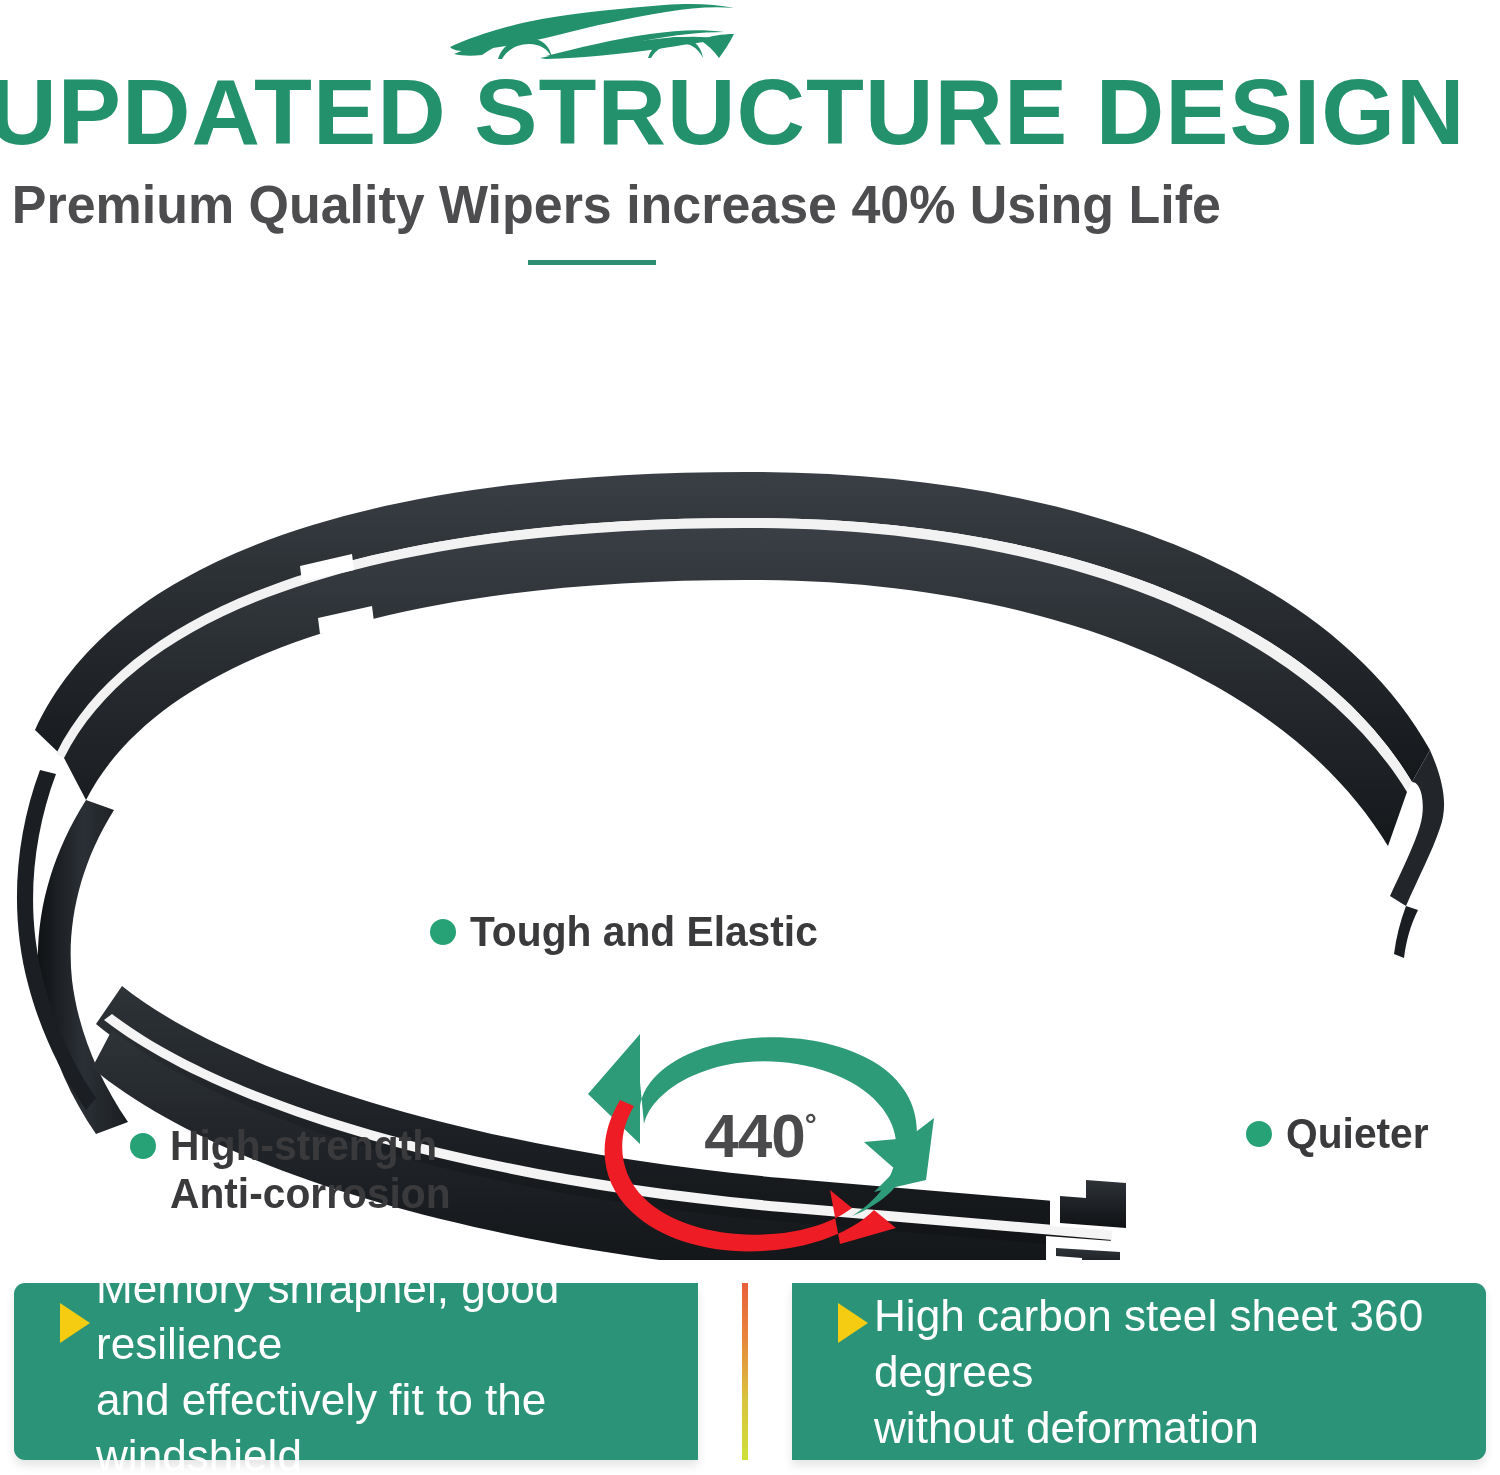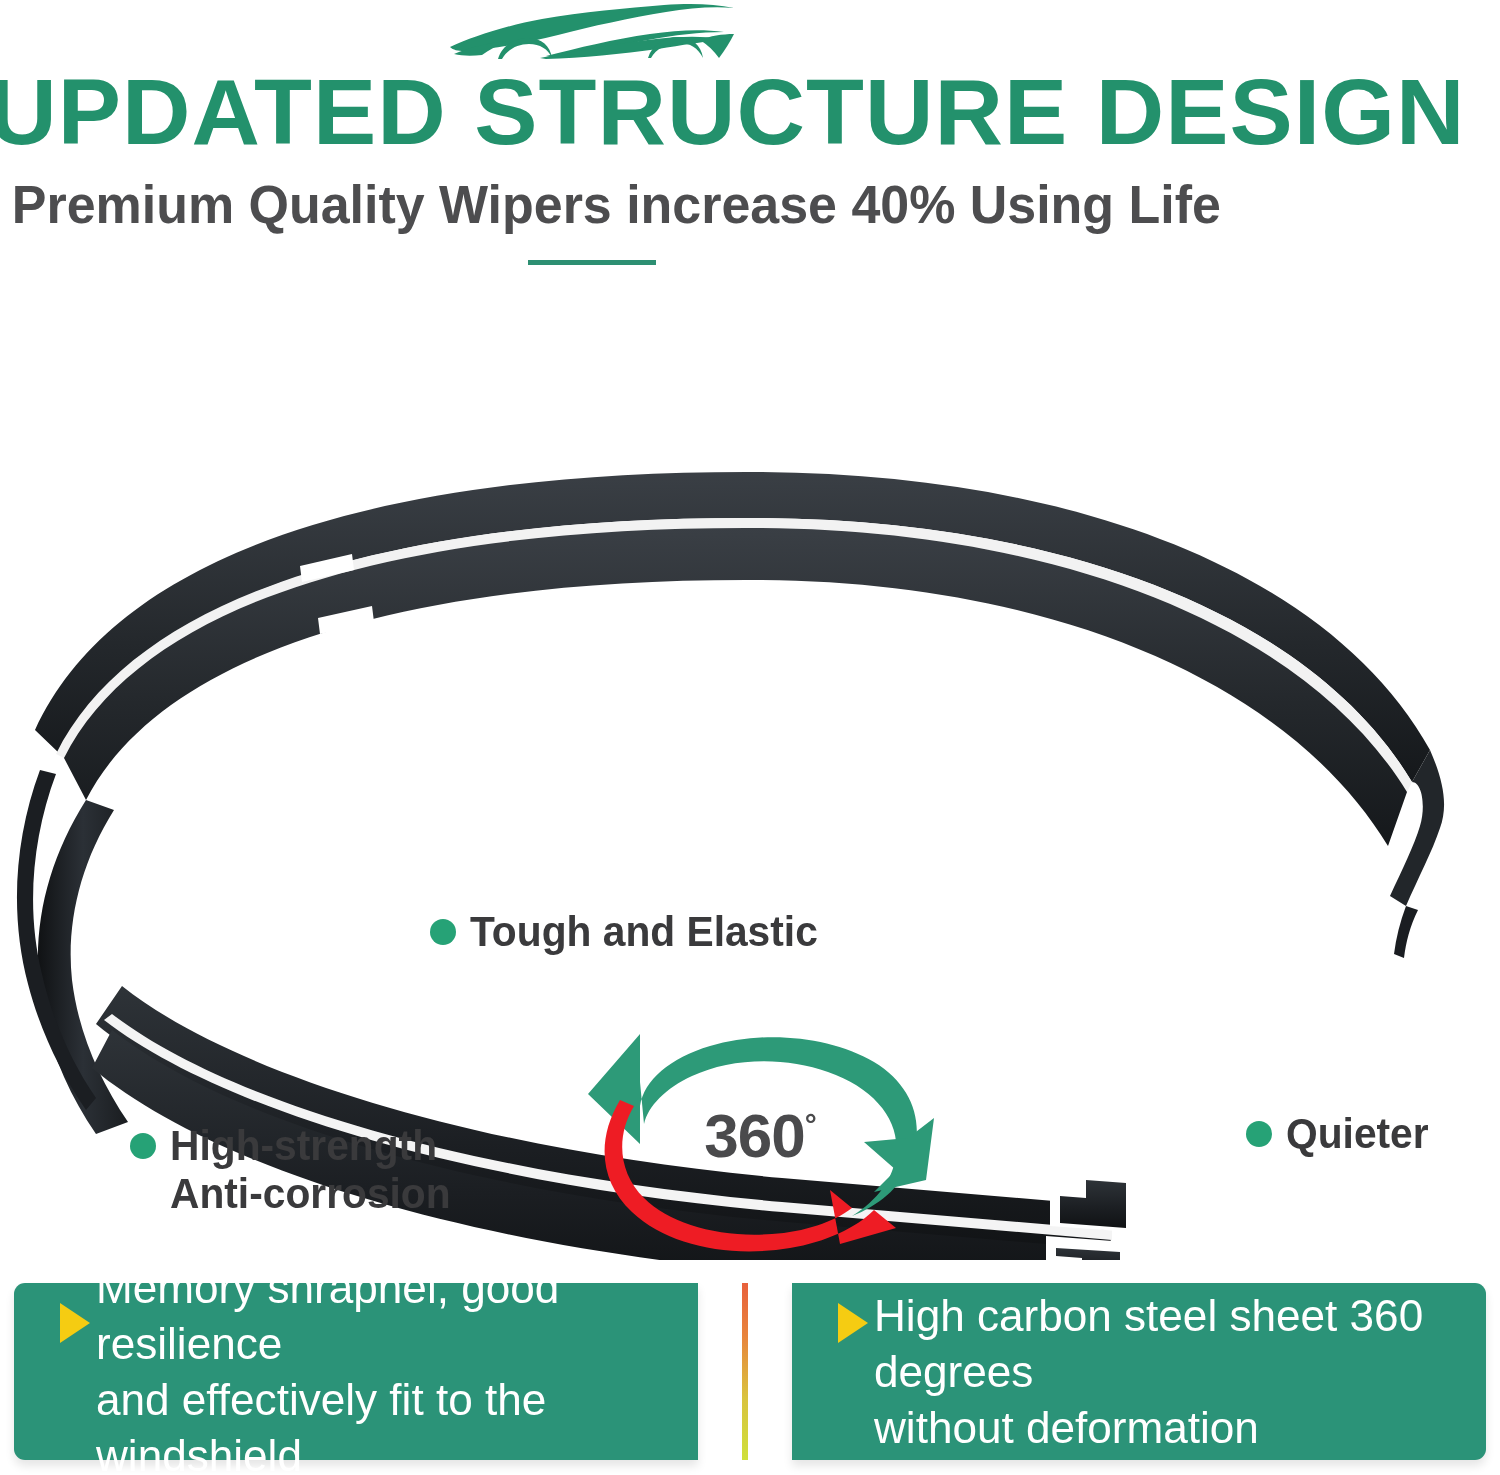--- a/index.html
+++ b/index.html
@@ -312,21 +312,21 @@
                C 18 118 22 160 54 190 C 90 224 152 236 212 226
                C 248 220 278 206 296 188
                L 318 206
                L 262 222
                L 252 168
                L 274 186
                C 256 200 226 210 194 212 C 142 216 92 202 66 176
                C 40 150 38 114 56 84 Z" fill="#ee1c24"></path>
     </svg>
     <div id="badge-label">
-      <span><span>360</span><sup>°</sup></span>
+      <span><span>440</span><sup>°</sup></span>
     </div>
   </div>
 
 </div>
 
 <div id="banner-row">
 
   <div class="banner" id="banner-left">
     <span class="tri"></span>
     <span>

